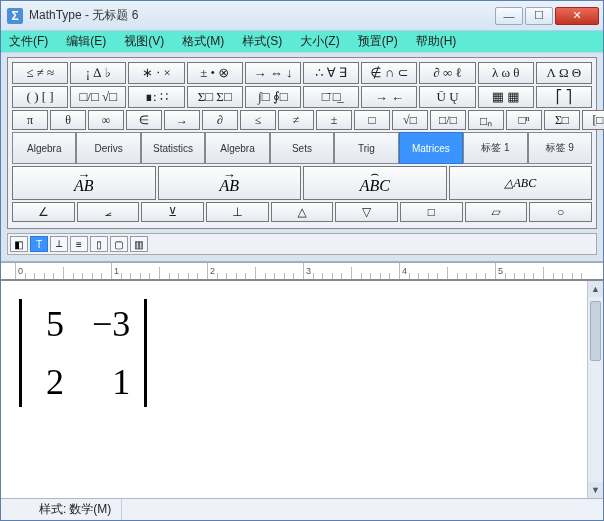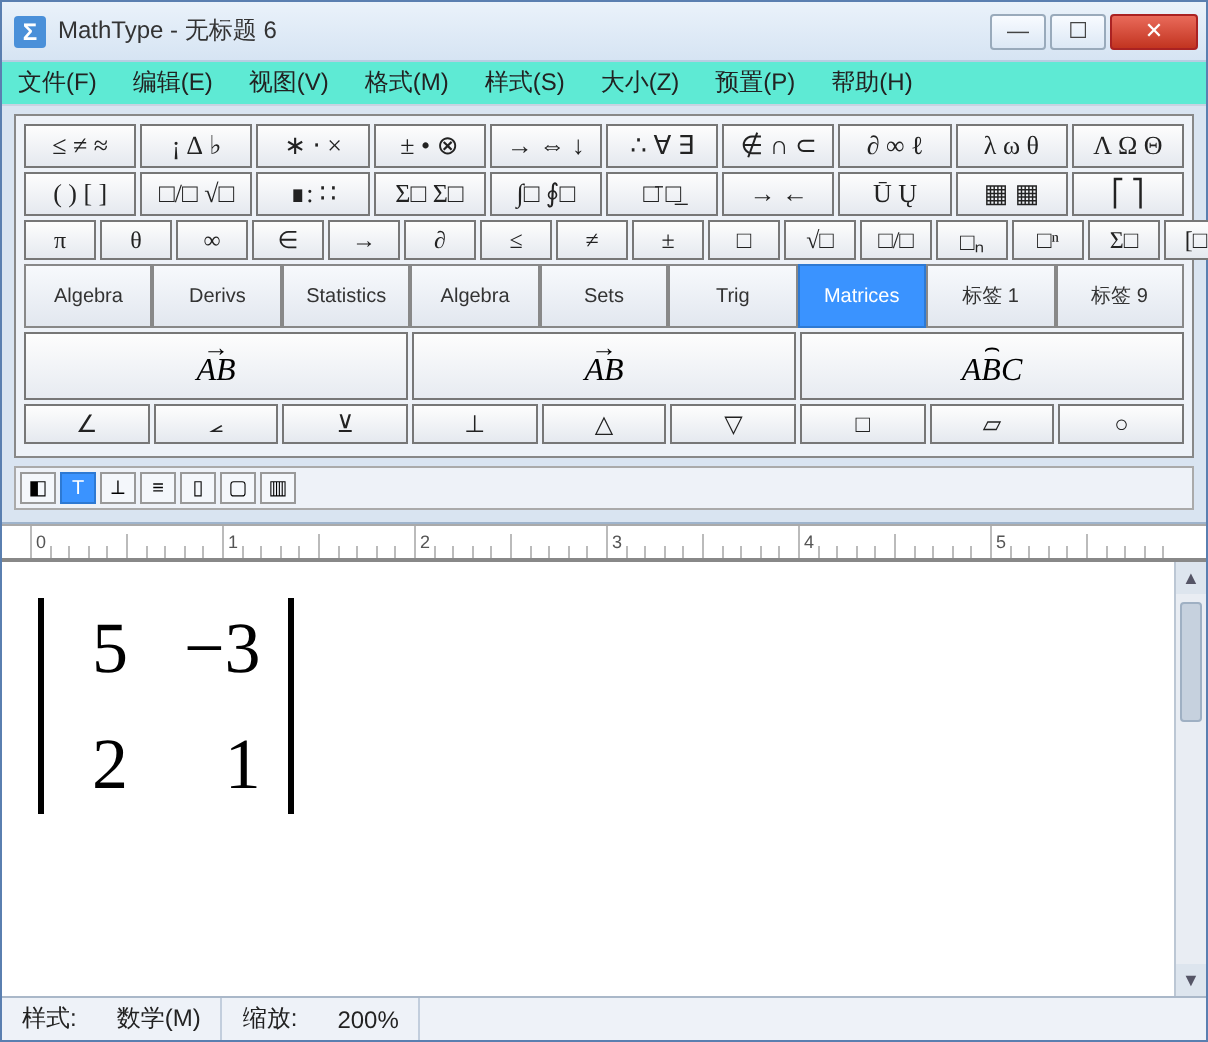--- a/index.html
+++ b/index.html
@@ -50,21 +50,21 @@
   .ruler .num { position:absolute; top:3px;}
   .editor { flex:1; background:#fff; border-top:1px solid #888; position:relative; overflow:auto; padding:18px 18px;}
   .matrix { display:inline-flex; align-items:center; font-family:"Cambria Math","Times New Roman",serif; font-size:36px; color:#000;}
   .bar { width:3px; background:#000; align-self:stretch;}
   .mgrid { display:grid; grid-template-columns:auto auto; column-gap:28px; row-gap:16px; padding:4px 14px;}
   .mgrid span { text-align:right; min-width:28px;}
   .scrollbar-v { position:absolute; right:0; top:0; bottom:0; width:16px; background:#e9edf3; border-left:1px solid #bcc7d4;}
   .scrollbar-v .thumb { position:absolute; left:2px; right:2px; top:20px; height:60px; background:#c6d1de; border:1px solid #9fb0c3; border-radius:2px;}
   .scrollbar-v .arr { position:absolute; left:0; right:0; height:16px; background:#dde5ee; display:flex; align-items:center; justify-content:center; font-size:9px; color:#556;}
   .statusbar { height:22px; background:#eef2f8; border-top:1px solid #aab8c9; display:flex; align-items:center; font-size:12px; color:#222;}
-  .statusbar .cell { padding:0 10px; border-right:1px solid #c2cedd; height:100%; display:flex; align-items:center; gap:20px;}
+  .statusbar .cell { padding:0 10px; border-right:1px solid #c2cedd; height:100%; display:flex; align-items:center; gap:3px;margin-left:28px;}
   .swatch { width:22px; height:12px; background:#000;}
 </style>
 </head>
 <body>
 
 <div class="window">
 
   <div class="titlebar">
     <div class="appicon">Σ</div>
     <div class="title">MathType - 无标题 6</div>
@@ -153,20 +153,21 @@
               <div class="arrow">→</div>
               <div>AB</div>
             </div>
           </div>
           <div class="bigbtn">
             <div style="text-align: center;">
               <div class="arrow">⌢</div>
               <div>ABC</div>
             </div>
           </div>
+          <div class="bigbtn sm">△ABC</div>
         </div>
       <div class="tb-row" id="smallrow" style="margin-top:2px">
           <div class="tbtn small">∠</div>
           <div class="tbtn small">⦟</div>
           <div class="tbtn small">⊻</div>
           <div class="tbtn small">⊥</div>
           <div class="tbtn small">△</div>
           <div class="tbtn small">▽</div>
           <div class="tbtn small">□</div>
           <div class="tbtn small">▱</div>
@@ -269,19 +270,15 @@
       <div class="thumb"></div>
       <div class="arr" style="bottom:0">▼</div>
     </div>
   </div>
 
   <div class="statusbar">
     <div class="cell">
       <span>样式:</span>
       <span>数学(M)</span>
     </div>
-    <div class="cell">
-      <span>缩放:</span>
-      <span>200%</span>
-    </div>
   </div>
 
 </div>
 
 </body></html>

